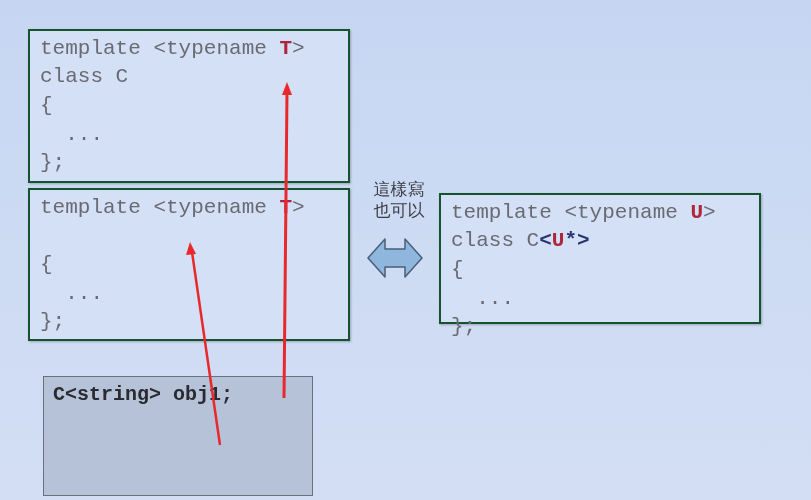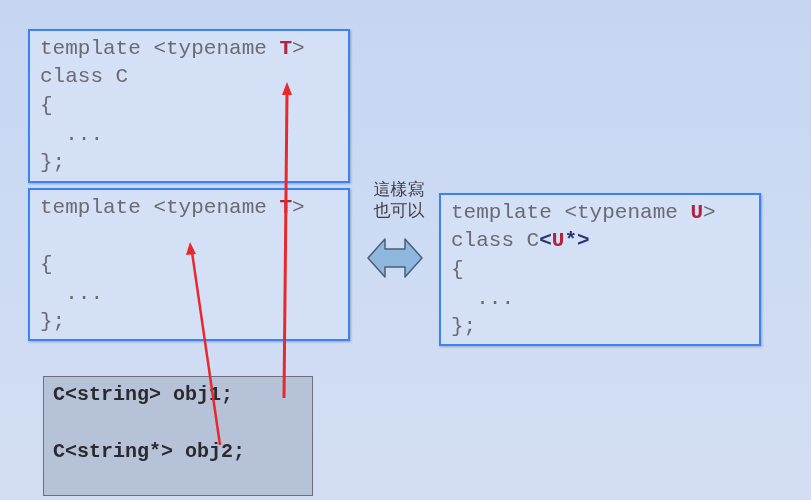--- a/index.html
+++ b/index.html
@@ -4,21 +4,21 @@
 <style>
   html, body { margin:0; padding:0; }
   body {
     width:811px; height:500px; overflow:hidden; position:relative;
     background: linear-gradient(180deg, #c6d6f2 0%, #cddbf3 50%, #d3def4 100%);
     font-family: "Liberation Mono", "DejaVu Sans Mono", monospace;
   }
   .box {
     position:absolute;
     background:#d3e0f6;
-    border:2px solid #3b82f6;
+    border:2px solid #14532d;
     box-shadow: 1px 1px 2px rgba(60,60,80,0.35);
     box-sizing:border-box;
   }
   .code-line {
     position:absolute; left:10px;
     font-size:21px; line-height:28px; color:#6a6a72; white-space:pre;
     font-family: "Liberation Mono", "DejaVu Sans Mono", monospace;
   }
   .tparam { color:#b0243c; font-weight:bold; }
   .angle  { color:#2a3470; font-weight:bold; }
@@ -48,40 +48,39 @@
   <div class="code-line" style="top:118px;">};</div>
 </div>
 
 <div class="box" style="left:28px; top:188px; width:322px; height:153px;">
   <div class="code-line" style="top:4px;"><span>template &lt;typename </span><span class="tparam">T</span><span>&gt;</span></div>
   <div class="code-line" style="top:61px;">{</div>
   <div class="code-line" style="top:90px;">  ...</div>
   <div class="code-line" style="top:118px;">};</div>
 </div>
 
-<div class="box" style="left:439px; top:193px; width:322px; height:153px;">
+<div class="box" style="left:439px; top:193px; width:322px; height:131px;">
   <div class="code-line" style="top:4px;"><span>template &lt;typename </span><span class="tparam">U</span><span>&gt;</span></div>
   <div class="code-line" style="top:32px;"><span>class C</span><span class="angle">&lt;</span><span class="tparam">U</span><span class="angle">*&gt;</span></div>
   <div class="code-line" style="top:61px;">{</div>
   <div class="code-line" style="top:90px;">  ...</div>
   <div class="code-line" style="top:118px;">};</div>
 </div>
 
 <div class="note">
   <div>這樣寫</div>
   <div>也可以</div>
 </div>
 
 <svg class="overlay" width="811" height="500" style="pointer-events:none;">
   <polygon points="368,258 385,239 385,249 405,249 405,239 422,258 405,277 405,267 385,267 385,277" fill="#8fb6dc" stroke="#4a5f7a" stroke-width="1.5" stroke-linejoin="round"></polygon>
 </svg>
 
 <div class="usage-box">
   <div class="usage-line" style="top:6px;">C&lt;string&gt; obj1;</div>
-  <div class="usage-line" style="top:63px;">C&lt;string*&gt; obj2;</div>
 </div>
 
 <svg class="overlay" width="811" height="500" style="pointer-events:none;">
   <g>
     <line x1="284" y1="398" x2="287" y2="92" stroke="#e8282a" stroke-width="3"></line>
     <polygon points="287,82 282,95 292,95" fill="#e8282a"></polygon>
   </g>
   <g>
     <line x1="220" y1="445" x2="192" y2="252" stroke="#e8282a" stroke-width="2.5"></line>
     <polygon points="190,242 186,255 196,254" fill="#e8282a"></polygon>

